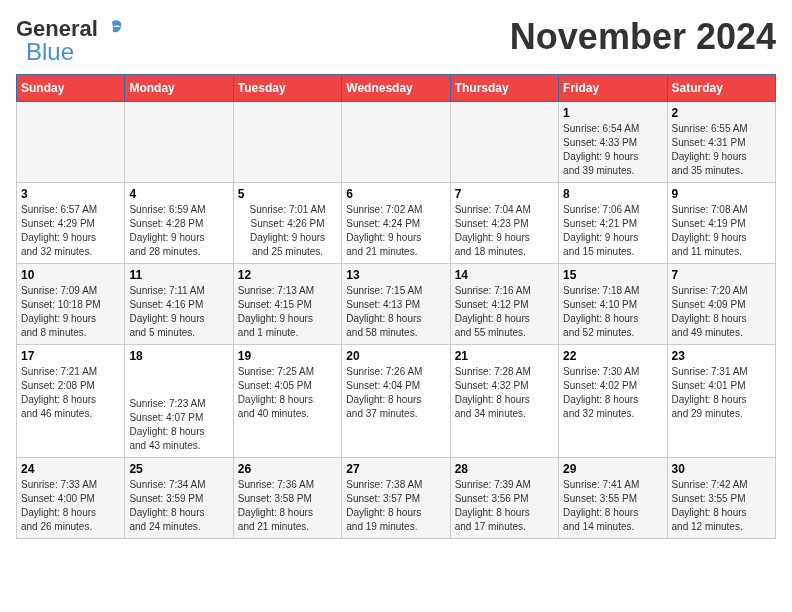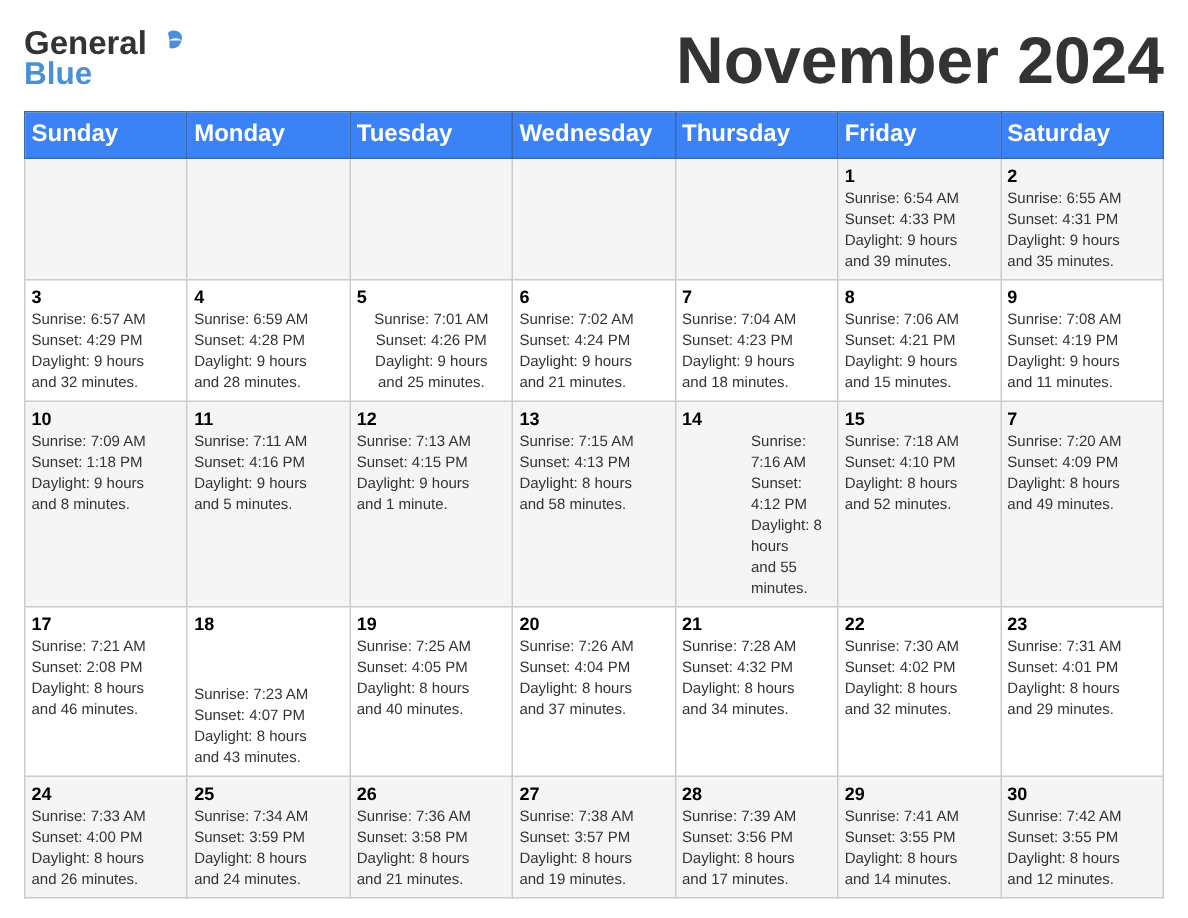--- a/index.html
+++ b/index.html
@@ -18,39 +18,39 @@
     }
     .logo {
       display: flex;
       flex-direction: column;
       align-items: flex-start;
     }
     .title-block {
       text-align: right;
     }
     .month-title {
-      font-size: 44px;
+      font-size: 36px;
       font-weight: bold;
       color: #333;
     }
     .location {
       font-size: 16px;
       color: #555;
     }
     table {
       width: 100%;
       border-collapse: collapse;
       font-size: 11px;
     }
     thead tr th {
-      background-color: #3b82f6;
+      background-color: #ef4444;
       color: #fff;
       padding: 6px 4px;
       text-align: left;
-      font-size: 16px;
+      font-size: 12px;
       font-weight: bold;
       border: 1px solid #3a6aaa;
     }
     tbody tr td {
       border: 1px solid #ccc;
       vertical-align: top;
       padding: 4px;
       height: 80px;
       width: calc(100% / 7);
     }
@@ -80,21 +80,21 @@
 
 <div class="header">
   <div class="logo">
     <div style="display:flex; align-items:center; gap:4px;">
       <span style="font-size:22px; font-weight:bold; color:#333;">General</span>
       <svg width="20" height="18" viewBox="0 0 20 18" style="margin-left:1px; margin-top:-2px;">
         <path d="M10 2 C14 0, 20 3, 18 8 C16 6, 12 6, 10 8 C10 5, 8 3, 10 2Z" fill="#4a90d9"></path>
         <path d="M10 8 L18 8 C17 12, 14 14, 10 13Z" fill="#4a90d9"></path>
       </svg>
     </div>
-    <span style="font-size:21px; font-weight:bold; color:#4a90d9; margin-top:-4px;">Blue</span>
+    <span style="font-size:24px; font-weight:normal; color:#4a90d9; margin-top:-4px;margin-left:10px;">Blue</span>
   </div>
   <div class="title-block">
     <div class="month-title">November 2024</div>
   </div>
 </div>
 
 <table>
   <thead>
     <tr>
     <th>Sunday</th>
@@ -176,21 +176,21 @@
           <div class="day-info" style="white-space: pre-line;">Sunrise: 7:08 AM
 Sunset: 4:19 PM
 Daylight: 9 hours
 and 11 minutes.</div>
         </td>
       </tr>
       <tr>
         <td>
           <span class="day-num">10</span>
           <div class="day-info" style="white-space: pre-line;">Sunrise: 7:09 AM
-Sunset: 1:18 PM
+Sunset: 10:18 PM
 Daylight: 9 hours
 and 8 minutes.</div>
         </td>
         <td>
           <span class="day-num">11</span>
           <div class="day-info" style="white-space: pre-line;">Sunrise: 7:11 AM
 Sunset: 4:16 PM
 Daylight: 9 hours
 and 5 minutes.</div>
         </td>
@@ -203,21 +203,21 @@
         </td>
         <td>
           <span class="day-num">13</span>
           <div class="day-info" style="white-space: pre-line;">Sunrise: 7:15 AM
 Sunset: 4:13 PM
 Daylight: 8 hours
 and 58 minutes.</div>
         </td>
         <td>
           <span class="day-num">14</span>
-          <div class="day-info" style="white-space: pre-line; margin-left: 46px;">Sunrise: 7:16 AM
+          <div class="day-info" style="white-space: pre-line;">Sunrise: 7:16 AM
 Sunset: 4:12 PM
 Daylight: 8 hours
 and 55 minutes.</div>
         </td>
         <td>
           <span class="day-num">15</span>
           <div class="day-info" style="white-space: pre-line;">Sunrise: 7:18 AM
 Sunset: 4:10 PM
 Daylight: 8 hours
 and 52 minutes.</div>

